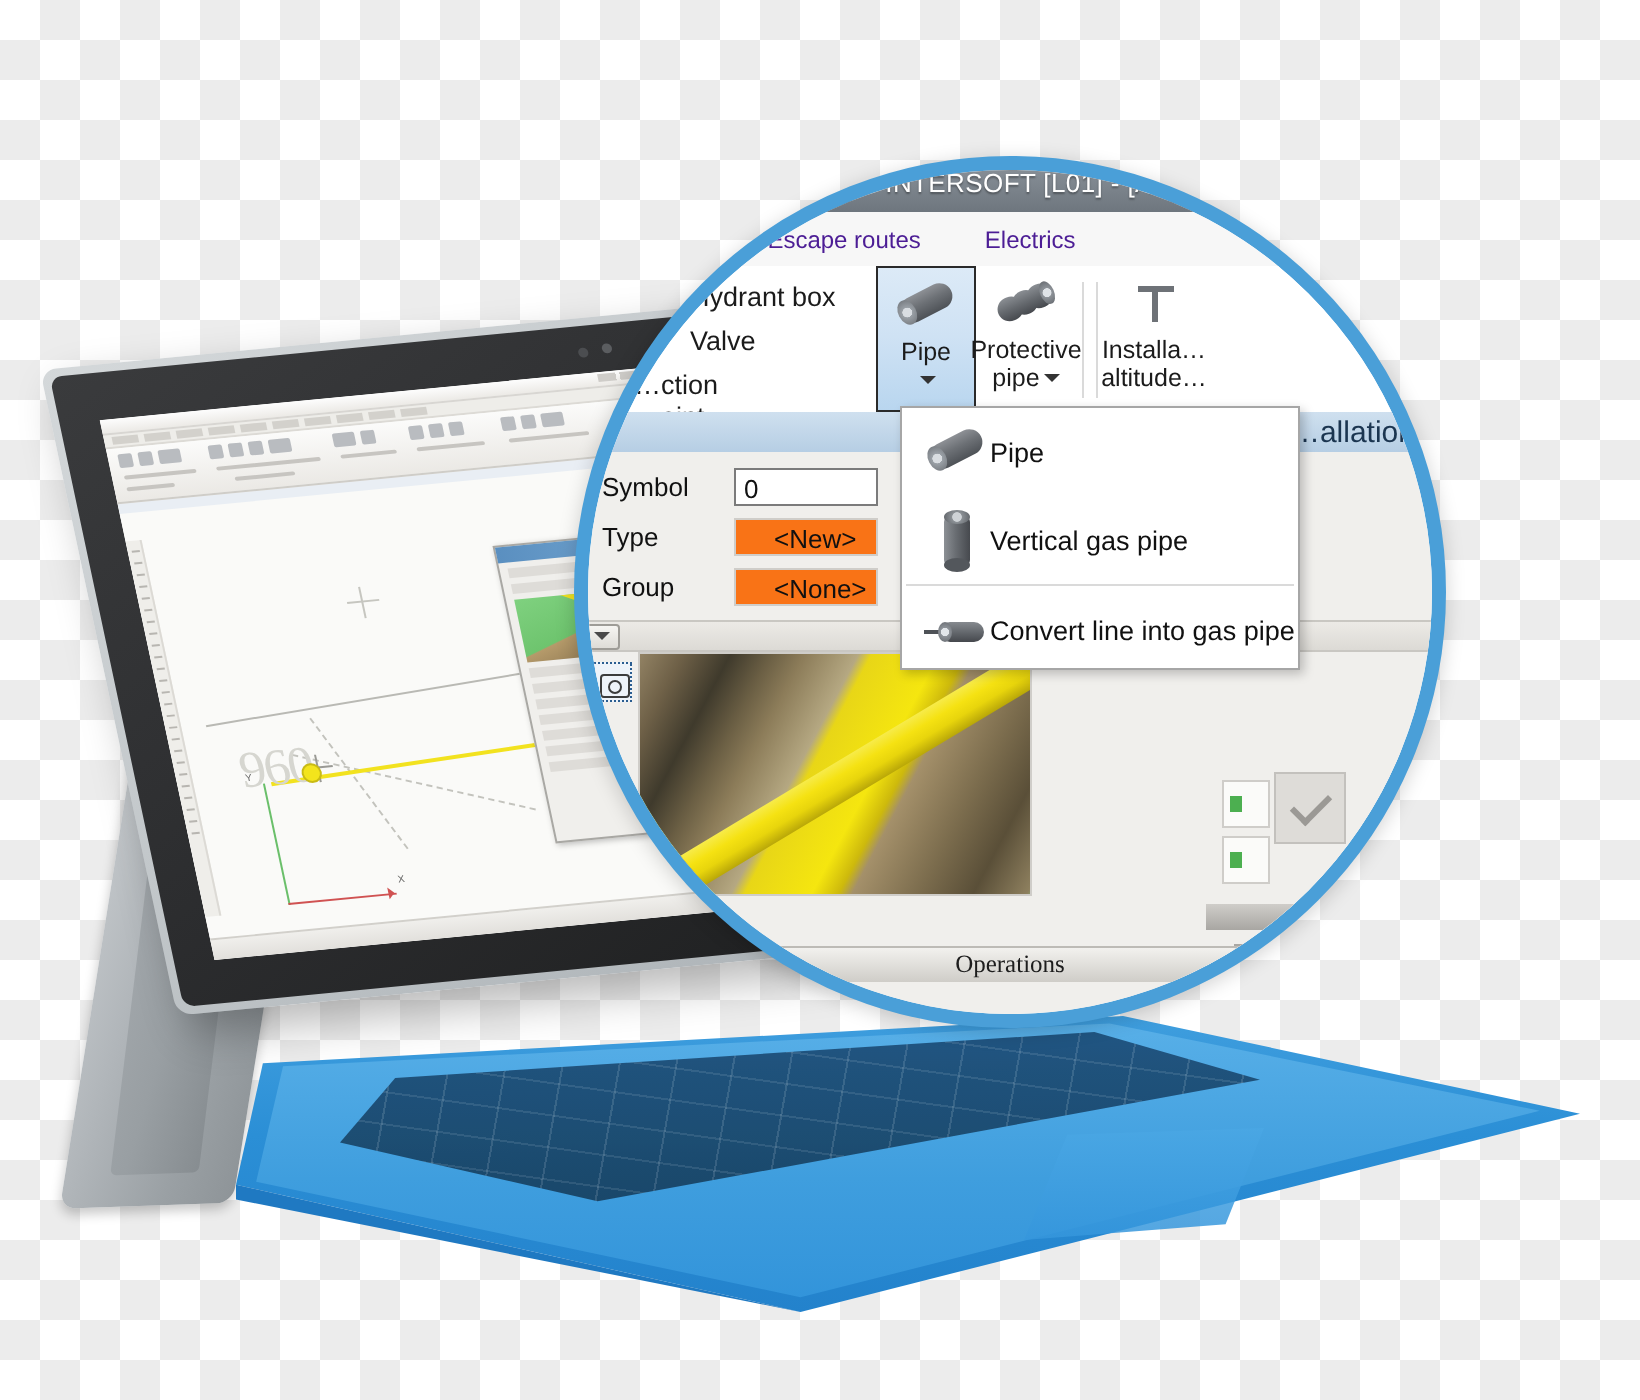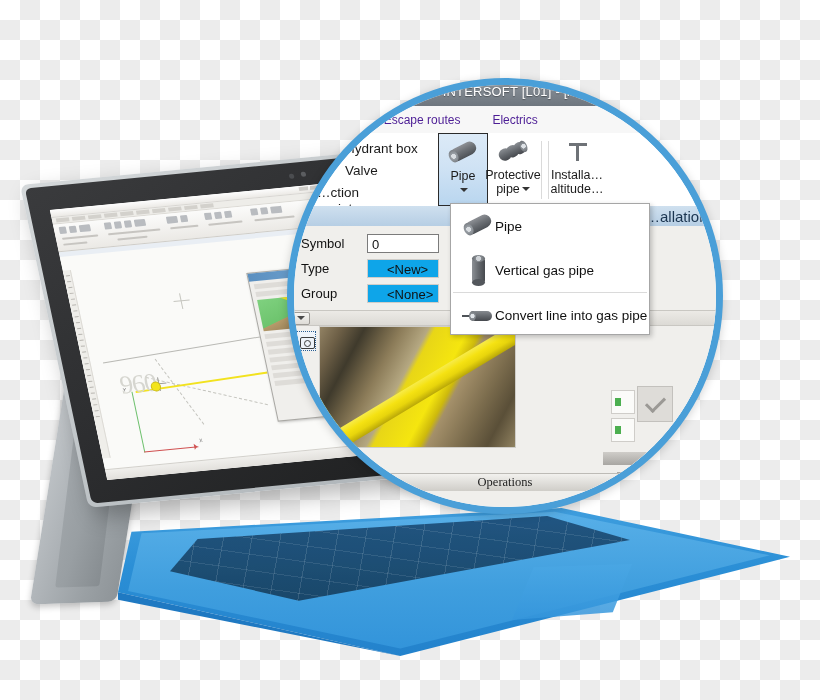--- a/index.html
+++ b/index.html
@@ -191,21 +191,21 @@
   }
   .grp-strip span{position:absolute;right:8px;top:2px;font-size:15px;color:#1b3550;}
 
   .form-area{position:absolute;left:0;top:148px;width:100%;bottom:0;background:#f0efec;}
   .frow{position:absolute;display:flex;align-items:center;font-size:13px;color:#111;}
   .flabel{width:66px;}
   .fval{
     width:72px;height:19px;line-height:19px;padding-left:4px;box-sizing:border-box;
     background:#fff;border:1px solid #7b7b7b;font-size:13px;color:#111;
   }
-  .fval.flat{border-color:#cfcdc9;background:#0ea5e9;padding-left:19px;}
+  .fval.flat{border-color:#cfcdc9;background:#f97316;padding-left:19px;}
 
   .splitter{position:absolute;left:0;width:100%;height:14px;background:linear-gradient(#eceae6,#dcdad5);border-top:1px solid #c9c7c2;border-bottom:1px solid #c9c7c2;}
   .splitter .chev{position:absolute;left:5px;top:1px;width:16px;height:11px;background:linear-gradient(#f6f5f2,#dedcd7);border:1px solid #9e9c97;border-radius:2px;}
   .splitter .chev:after{content:"";position:absolute;left:4px;top:3px;border-left:4px solid transparent;border-right:4px solid transparent;border-top:4px solid #4a4a4a;}
 
   .photo{
     position:absolute;width:195px;height:120px;overflow:hidden;
     background:linear-gradient(175deg,#8fe08f 0%,#76d176 100%);
     border:1px solid #cfcdc9;
   }

